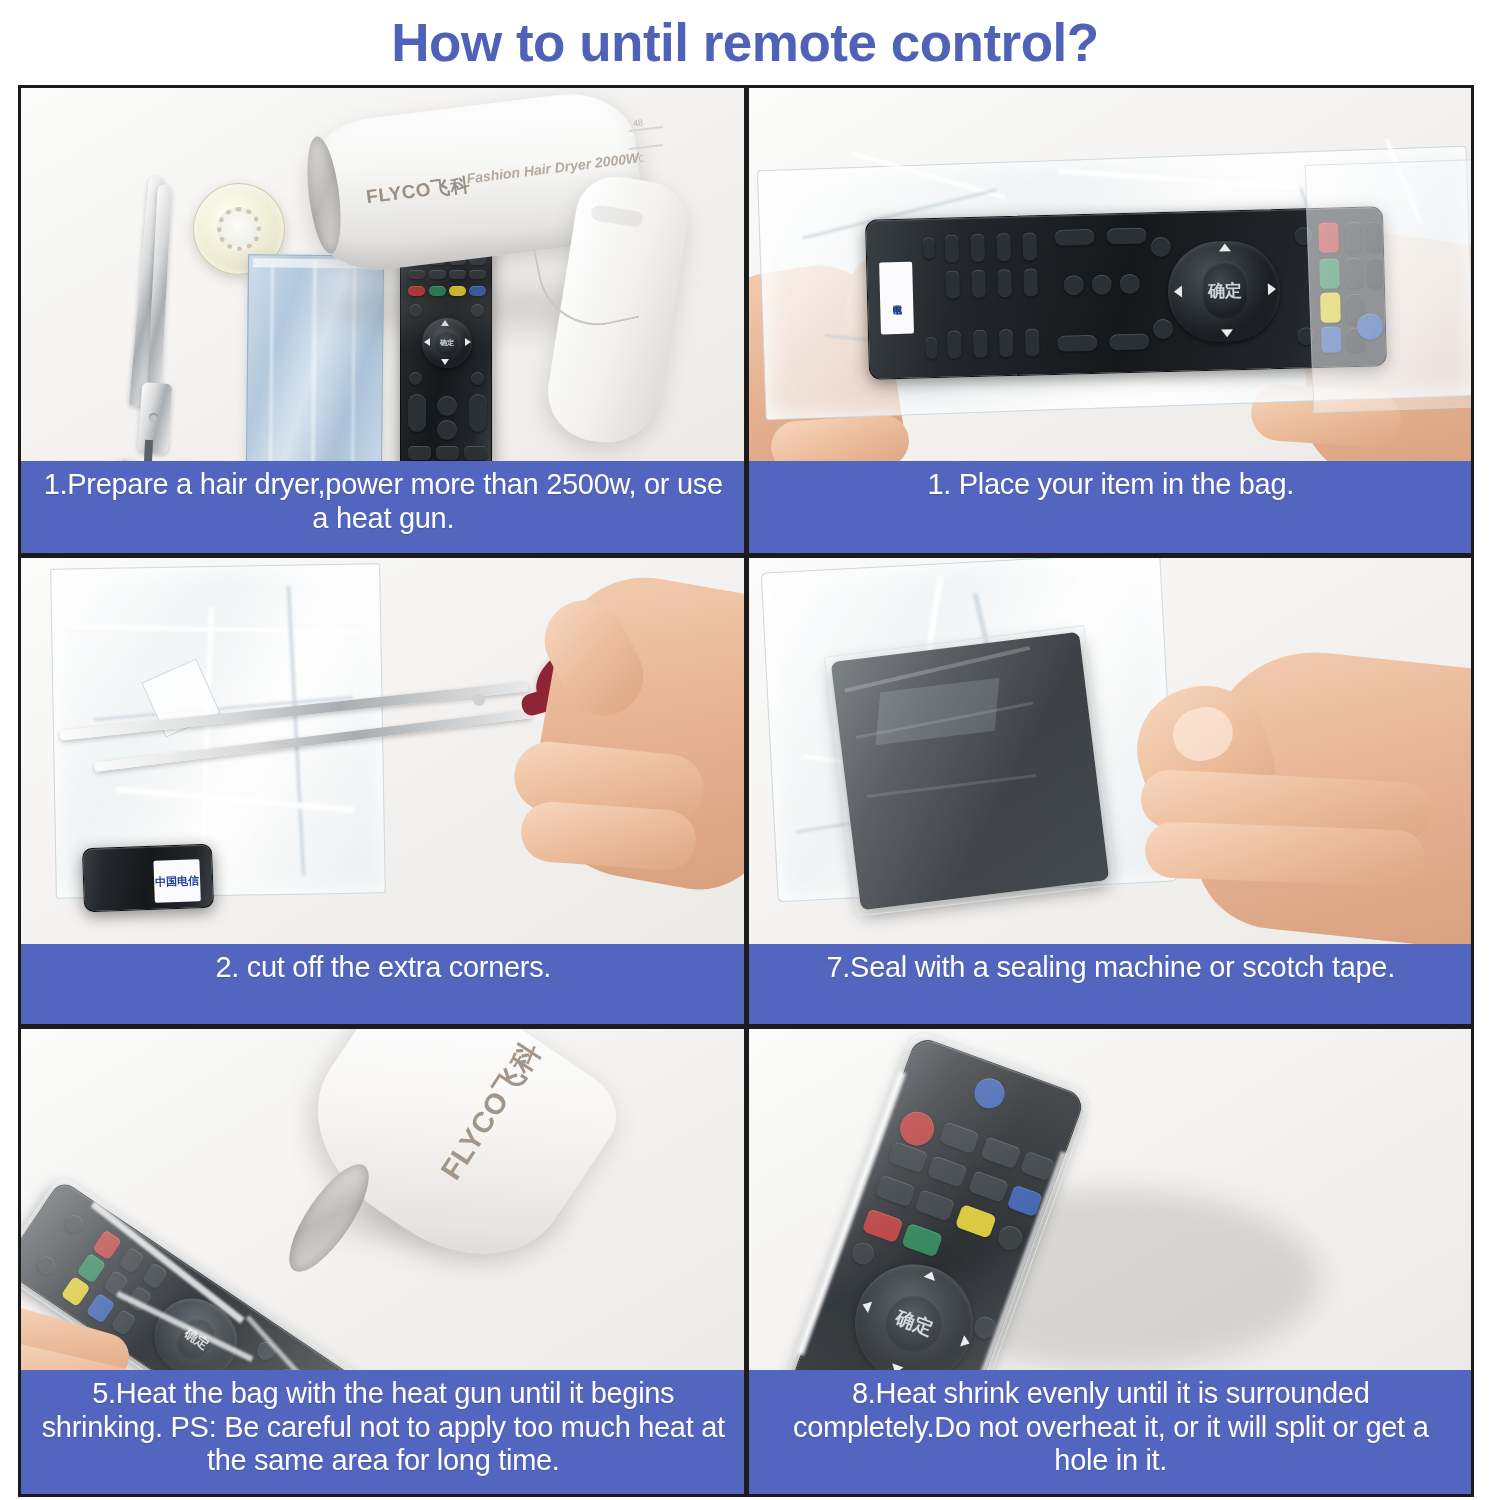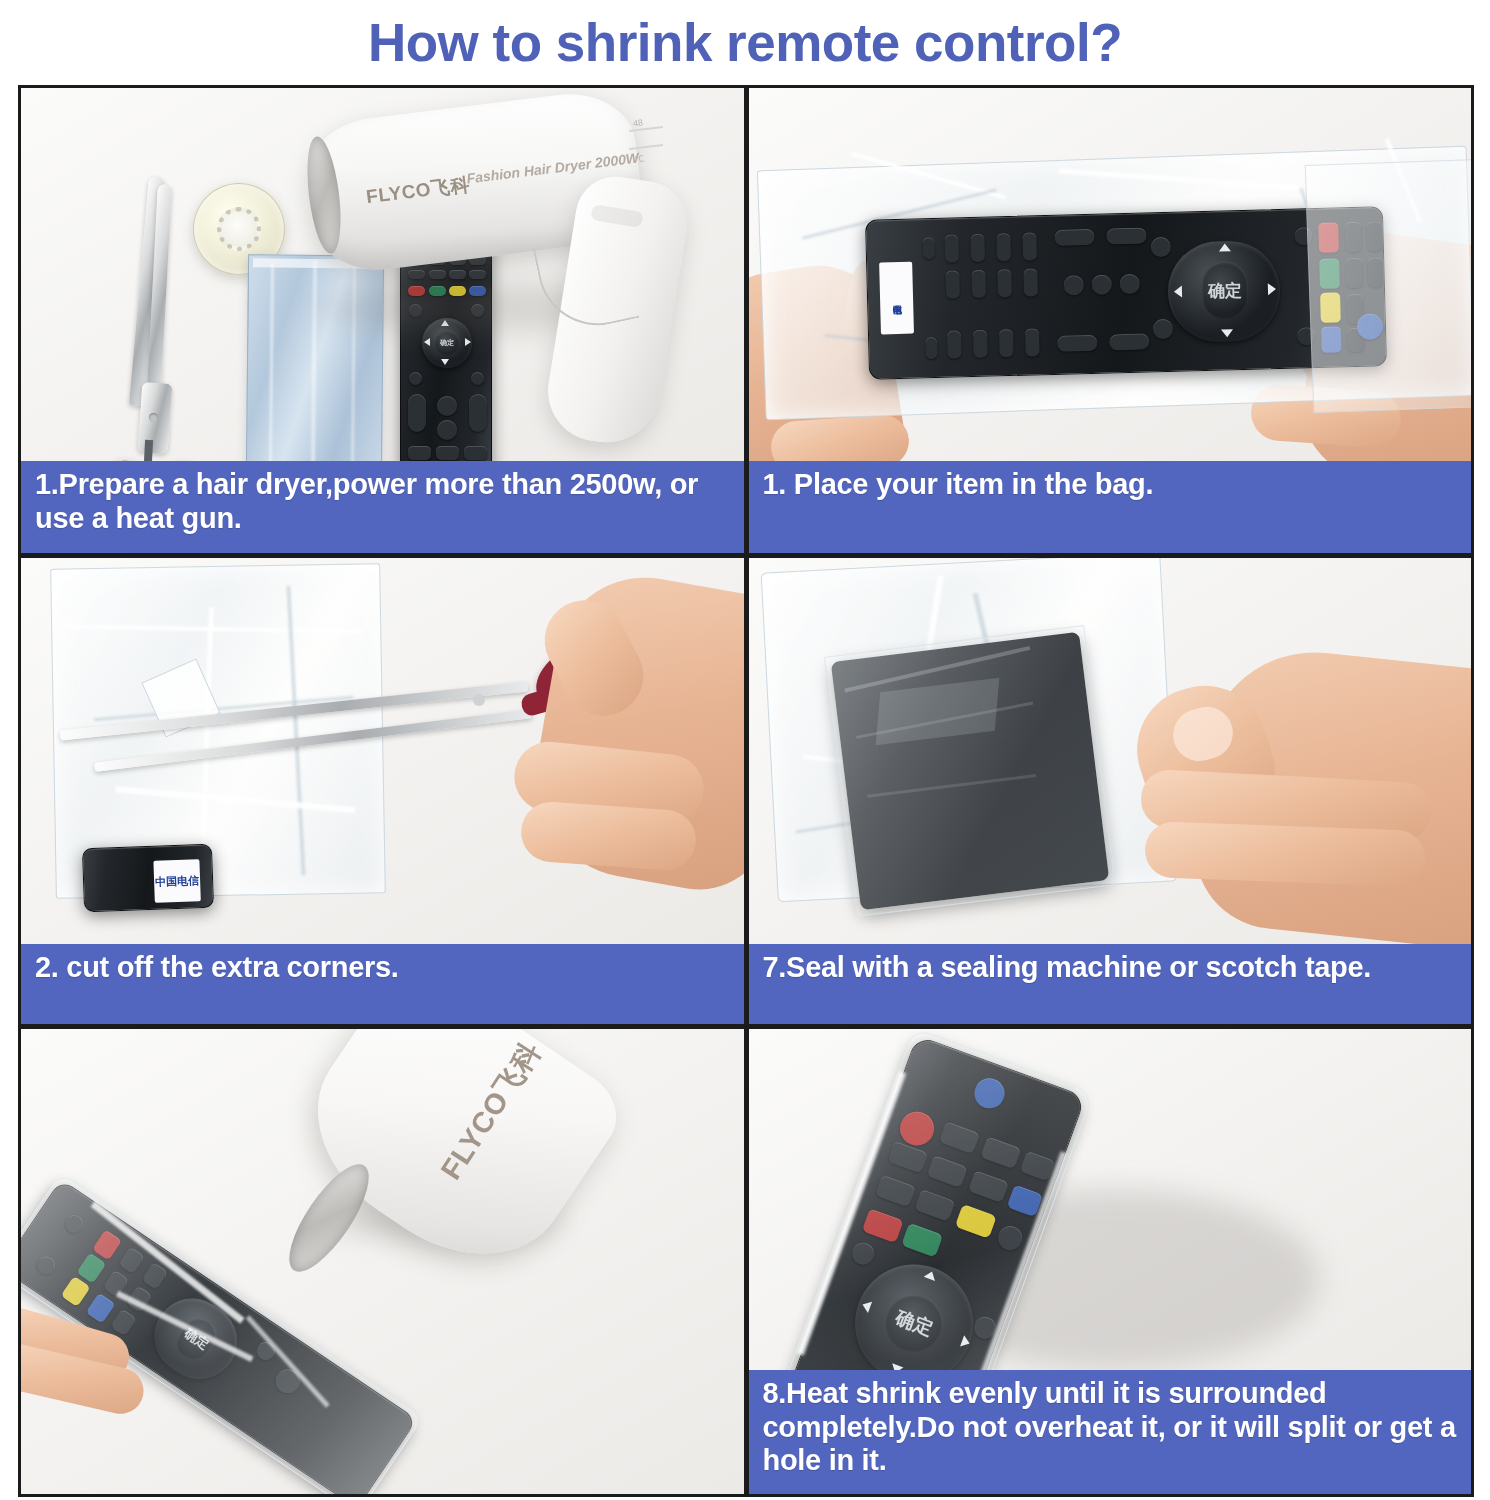--- a/index.html
+++ b/index.html
@@ -35,24 +35,25 @@
     border: 3px solid #1b1b1b;
   }
   .cell {
     position: relative; overflow: hidden; background: #fff;
     display: flex; flex-direction: column;
   }
   .photo { position: relative; flex: 1 1 auto; overflow: hidden; background: #f3f2f0; }
   .caption {
     background: #5366bf; color: #ffffff;
     padding: 7px 12px 9px 14px;
-    font-size: 29px; line-height: 1.16; font-weight: 700;
+    font-size: 29px; line-height: 1.16; font-weight: 400;
     letter-spacing: -0.3px;
     font-family: "Liberation Sans", sans-serif;
     text-shadow: 0 1px 1px rgba(0,0,0,.18);
+    text-align: center;
   }
   .cap1 { min-height: 92px; } .cap2 { min-height: 92px; }
   .cap3 { min-height: 80px; } .cap4 { min-height: 80px; }
   .cap5 { min-height: 124px; } .cap6 { min-height: 124px; }
 
   
   .bgwall { position: absolute; inset: 0;
     background: linear-gradient(150deg,#fbfbfa 0%,#f4f3f1 45%,#eceae7 100%); }
   .shadowblob { position:absolute; border-radius:50%; filter: blur(14px); background: rgba(120,115,110,.22); }
 
@@ -152,21 +153,21 @@
     border: 1px solid rgba(150,172,192,.9);
     box-shadow: 0 3px 10px rgba(110,125,140,.3);
   }
 </style>
 </head>
 <body>
 
 <div class="page">
 
   <div class="title-bar">
-    <div class="title-text">How to shrink remote control?</div>
+    <div class="title-text">How to until remote control?</div>
   </div>
 
   <div class="grid">
 
     <div class="cell">
       <div class="photo">
         <div class="bgwall"></div>
 
         <div>
           <div class="blade" style="left:118px;top:88px;width:16px;height:230px;transform:rotate(5deg);border-radius:8px 8px 3px 3px;"></div>
@@ -441,20 +442,21 @@
         <div>
           <div class="shadowblob" style="left:300px;top:170px;width:240px;height:40px;"></div>
           <div style="position:absolute;left:300px;top:-20px;width:270px;height:230px;
                       background:linear-gradient(150deg,#ffffff 0%,#f8f7f6 45%,#e6e5e3 80%,#d3d2d0 100%);
                       border-radius:46px 46px 120px 120px/40px 40px 90px 90px;transform:rotate(34deg);
                       box-shadow:0 10px 26px rgba(120,115,110,.3);"></div>
           <div class="dryer-ring" style="left:286px;top:126px;width:44px;height:126px;border-radius:50%;transform:rotate(34deg);"></div>
           <div class="dryer-logo" style="left:392px;top:62px;font-size:29px;transform:rotate(-57deg);white-space:nowrap;color:#a2968a;">FLYCO飞科</div>
         </div>
       </div>
+      <div class="caption cap5">5.Heat the bag with the heat gun until it begins shrinking. PS: Be careful not to apply too much heat at the same area for long time.</div>
     </div>
 
     <div class="cell">
       <div class="photo">
         <div class="bgwall"></div>
         <div class="shadowblob" style="left:150px;top:160px;width:420px;height:180px;"></div>
 
         <div style="position:absolute;left:168px;top:6px;width:180px;height:500px;transform:rotate(20deg);transform-origin:top left;">
           <div class="remote" style="left:0;top:0;width:180px;height:500px;border-radius:18px;">
             <div class="rbtn pwrb" style="left:72px;top:14px;width:30px;height:30px;"></div>

